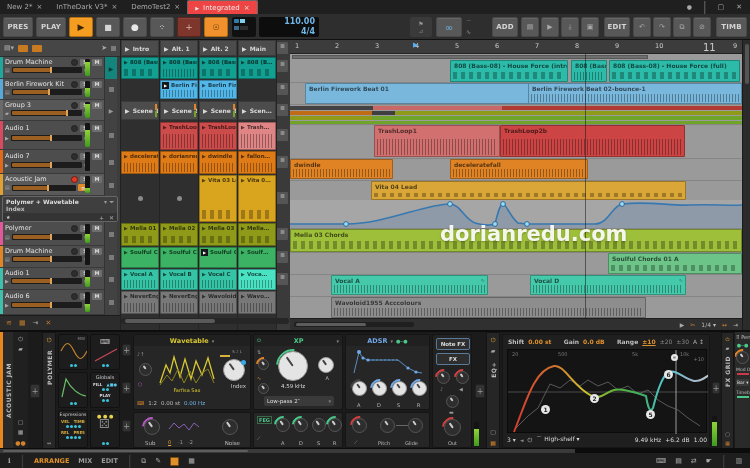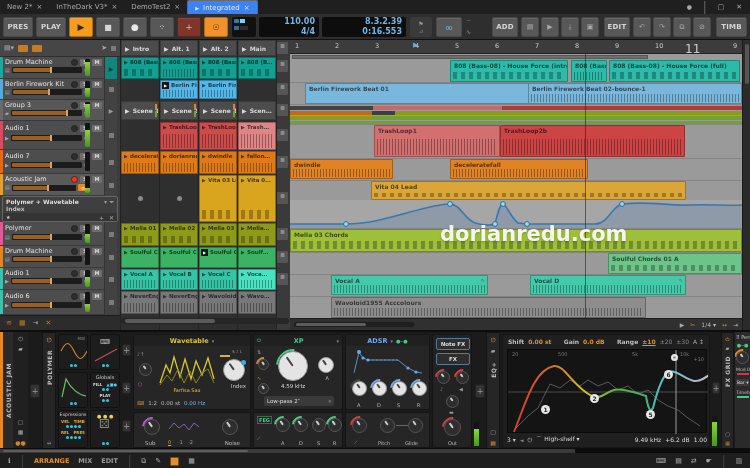--- a/index.html
+++ b/index.html
@@ -7,21 +7,21 @@
   #app{position:relative;width:750px;height:468px;background:#1d1d1d;
        font-family:"DejaVu Sans","Liberation Sans",sans-serif;overflow:hidden;color:#c8c8c8}
   .abs{position:absolute}
   .fx{display:flex;align-items:center}
   .btn{background:#585858;border-radius:2px;color:#d5d5d5;display:flex;align-items:center;justify-content:center;
        border:1px solid #494949;box-shadow:inset 0 1px 0 rgba(255,255,255,.08)}
   .lbl{font-size:7px;font-weight:bold;letter-spacing:.2px}
   .disp{background:#0d0d0d;border-radius:2px;color:#6fb7e8;font-size:8px;font-weight:bold;
         display:flex;flex-direction:column;justify-content:center;align-items:flex-end;padding:1px 4px;line-height:1.25}
   .tab{display:flex;align-items:center;gap:4px;padding:0 7px;font-size:7px;color:#a8a8a8;height:14px}
-  .tab.active{background:#3b82f6;border:1px solid #6a6a6a;border-bottom:none;color:#e8e8e8;border-radius:2px 2px 0 0}
+  .tab.active{background:#ef4444;border:1px solid #6a6a6a;border-bottom:none;color:#e8e8e8;border-radius:2px 2px 0 0}
   .trk{position:absolute;left:0;width:104px;background:#4d4d4d;border-bottom:1px solid #3a3a3a;overflow:hidden}
   .strip{position:absolute;left:0;top:0;bottom:0;width:3px}
   .tname{font-size:6.5px;color:#e2e2e2;white-space:nowrap;overflow:hidden}
   .sm{width:10px;height:7px;background:#6e6e6e;border-radius:1px;font-size:5px;color:#ddd;display:flex;align-items:center;justify-content:center;font-weight:bold}
   .rdot{width:7px;height:7px;border-radius:50%;background:#2e2e2e;border:1px solid #222}
   .fader{height:6px;background:#1c1c1c;border-radius:1px;position:relative;flex:1}
   .ffill{position:absolute;left:1px;top:1px;bottom:1px;background:#9c5f22;border-radius:1px}
   .fhandle{position:absolute;top:0;bottom:0;width:2px;background:#e0a35a}
   .meterbox{position:absolute;width:5px;top:2px;bottom:2px;right:14px;background:#141414;border-radius:1px;overflow:hidden}
   .mfill{position:absolute;bottom:0;left:0;right:0;background:linear-gradient(0deg,#3f9a1e,#8fd437)}
@@ -114,24 +114,20 @@
         </div>
       <div style="display:flex;gap:1px;margin-top:3px">
           <b style="width:5px;height:4px;background:#3a6a8a"></b>
           <b style="width:8px;height:4px;background:#2d2d2d"></b>
         </div>
     </div>
     <div class="disp abs" style="left:259px;top:3px;width:60px;height:20px">
       <span>110.00</span>
         <span>4/4</span>
     </div>
-    <div class="disp abs" style="left:322px;top:3px;width:84px;height:20px">
-      <span>8.3.2.39</span>
-        <span>0:16.553</span>
-    </div>
     <div class="abs" style="left:410px;top:3px;width:22px;height:20px;background:#3a3a3a;border-radius:2px;display:flex;flex-direction:column;align-items:center;justify-content:center">
       <span style="font-size:6px;color:#999">⚑</span>
         <span style="font-size:6px;color:#777">⊿</span>
     </div>
     <div class="btn abs" style="left:436px;top:3px;width:26px;height:20px">
         <span style="color:#6fb7e8;font-size:10px">∞</span>
       </div>
     <div class="abs" style="left:466px;top:3px;width:18px;height:20px;display:flex;flex-direction:column;justify-content:space-between;padding:2px 0">
       <span style="font-size:6px;color:#999">⌒</span>
         <span style="font-size:6px;color:#999">∿</span>
@@ -670,21 +666,21 @@
     <span class="abs" style="left:5px;top:2px;font-size:6.5px;color:#ccc">1</span>
     <span class="abs" style="left:45px;top:2px;font-size:6.5px;color:#ccc">2</span>
     <span class="abs" style="left:85px;top:2px;font-size:6.5px;color:#ccc">3</span>
     <span class="abs" style="left:125px;top:2px;font-size:6.5px;color:#ccc">4</span>
     <span class="abs" style="left:165px;top:2px;font-size:6.5px;color:#ccc">5</span>
     <span class="abs" style="left:205px;top:2px;font-size:6.5px;color:#ccc">6</span>
     <span class="abs" style="left:245px;top:2px;font-size:6.5px;color:#ccc">7</span>
     <span class="abs" style="left:285px;top:2px;font-size:6.5px;color:#ccc">8</span>
     <span class="abs" style="left:325px;top:2px;font-size:6.5px;color:#ccc">9</span>
     <span class="abs" style="left:365px;top:2px;font-size:6.5px;color:#ccc">10</span>
-    <span class="abs" style="left:395px;top:2px;font-size:12px;color:#ccc">11</span>
+    <span class="abs" style="left:413px;top:2px;font-size:10px;color:#ccc">11</span>
     <span class="abs" style="left:443px;top:2px;font-size:6.5px;color:#ccc">9</span>
     <span class="abs" style="left:123px;top:1px;color:#55aef0;font-size:7px">▶</span>
   </div>
 
   <div class="abs" style="left:292px;top:55px;width:356px;height:4px;background:#6f6f6f;border:1px solid #575757"></div>
 
   <div class="abs" style="left:290px;top:82px;width:452px;height:1px;background:#858585"></div>
   <div class="abs" style="left:290px;top:104px;width:452px;height:1px;background:#858585"></div>
   <div class="abs" style="left:290px;top:124px;width:452px;height:1px;background:#858585"></div>
   <div class="abs" style="left:290px;top:158px;width:452px;height:1px;background:#858585"></div>

